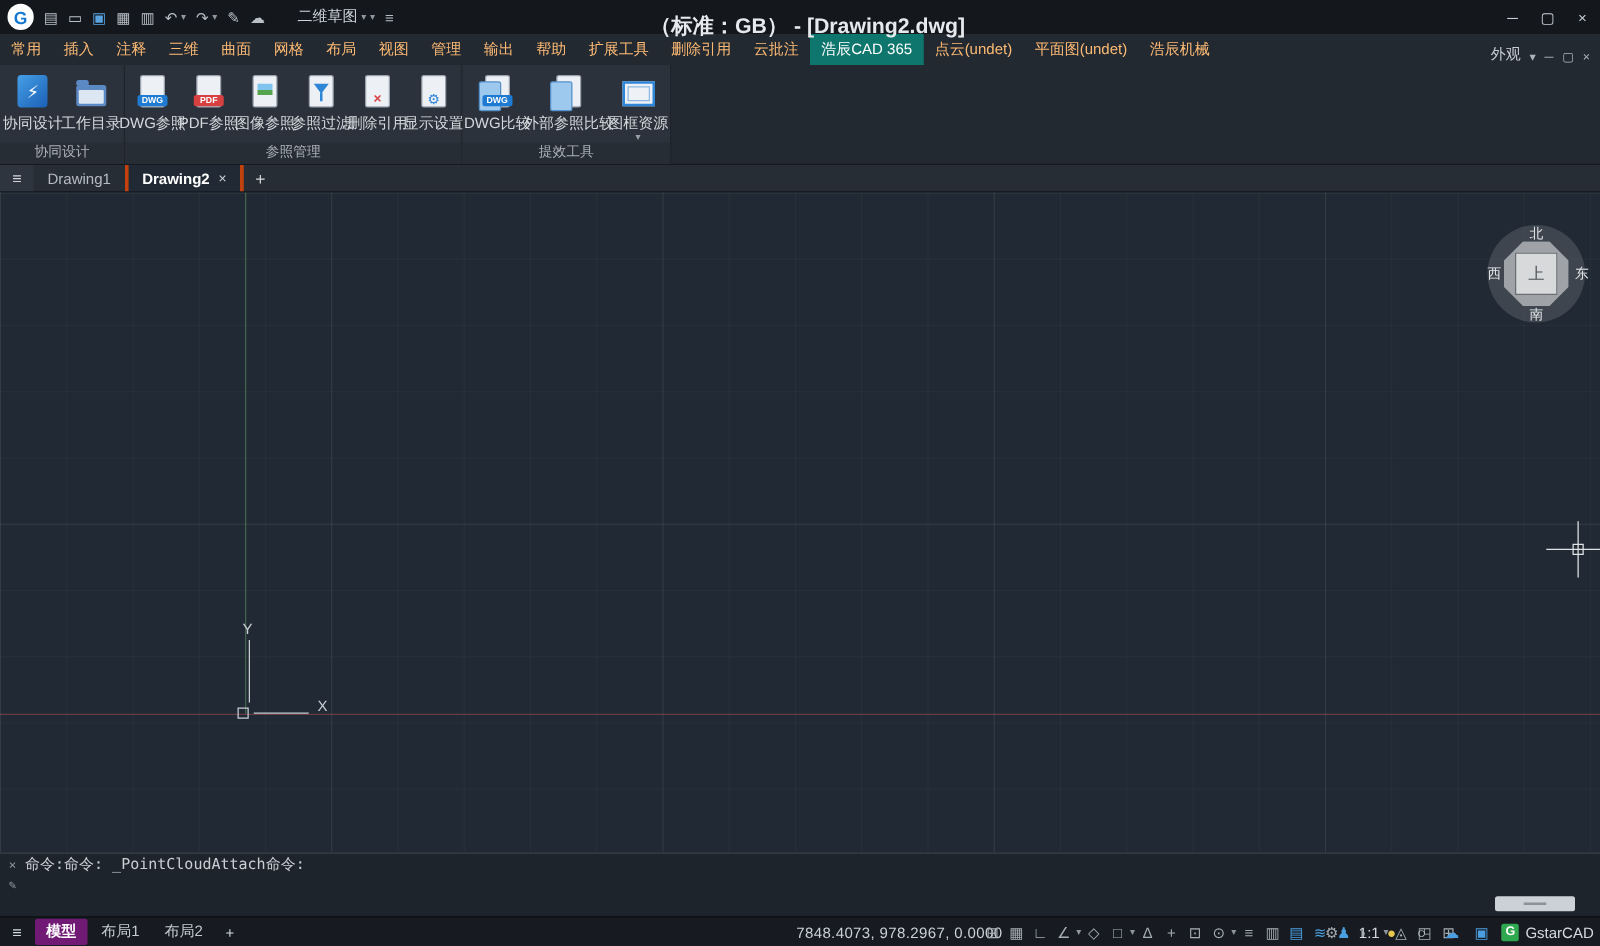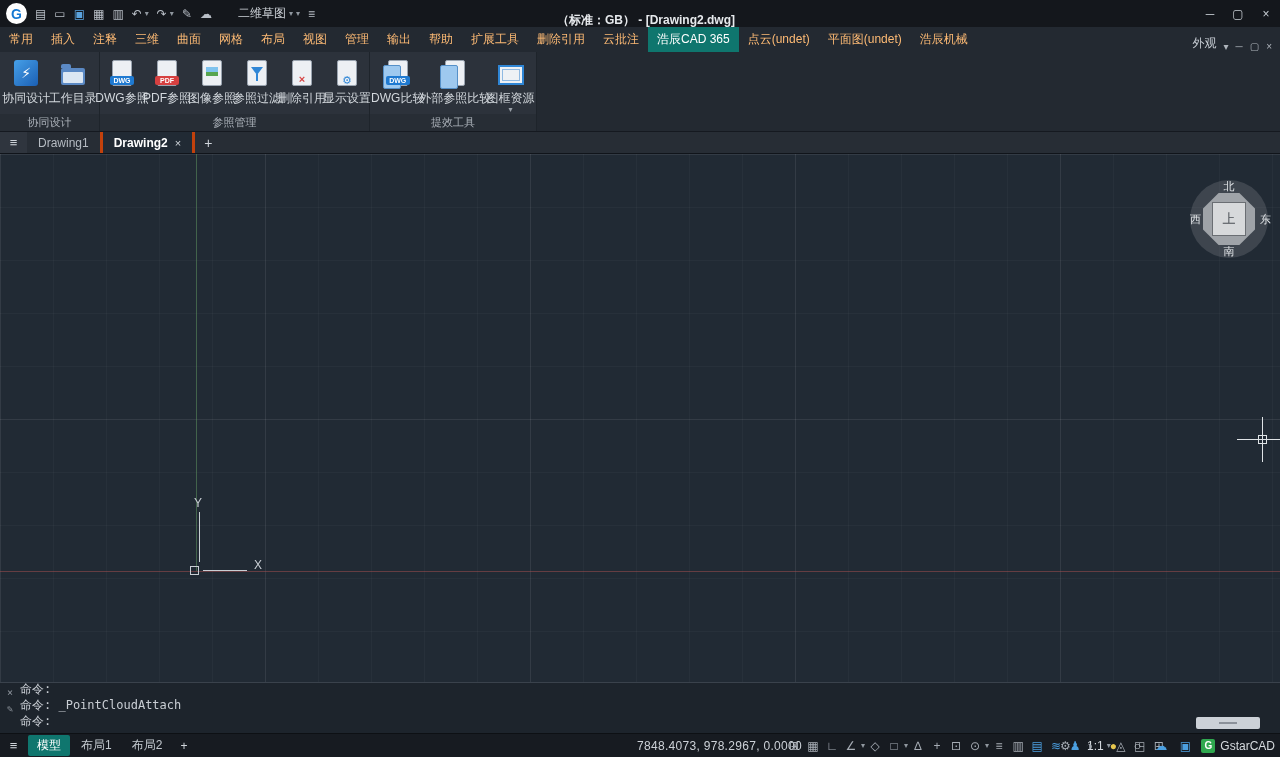--- a/index.html
+++ b/index.html
@@ -10,21 +10,21 @@
   
   .titlebar{flex:0 0 27px;background:#14171c;display:flex;align-items:center;font-size:12px;position:relative}
   .logo{width:21px;height:21px;border-radius:50%;background:#fff;color:#1478d2;font-weight:bold;
     font-size:14px;display:flex;align-items:center;justify-content:center;margin:0 8px 0 6px;flex:0 0 auto}
   .qat{display:flex;align-items:center;gap:8px;z-index:2}
   .qicon{font-size:12px;color:#b9bfc7}
   .qicon.blue{color:#5aa2dd}
   .mini-arrow{font-size:8px;color:#8f969e;margin-left:-5px}
   .ws-label{margin-left:18px;color:#ced3d9}
   .tb-title{position:absolute;left:12px;right:0;top:0;height:41px;display:flex;align-items:center;
-    justify-content:center;font-weight:bold;color:#e7eaed;font-size:12px;z-index:1}
+    justify-content:center;font-weight:bold;color:#e7eaed;font-size:17px;z-index:1}
   .win-controls{margin-left:auto;display:flex;z-index:2}
   .win-btn{width:28px;height:27px;display:flex;align-items:center;justify-content:center;color:#c7cdd3;font-size:12px}
 
   
   .ribbon-tabs{flex:0 0 25px;background:#232931;display:flex;align-items:stretch;font-size:12px}
   .rtab{padding:0 9px;display:flex;align-items:center;color:#fdba74;white-space:nowrap}
   .rtab.active{background:#0f766e;color:#fff}
   .rtabs-right{margin-left:auto;display:flex;align-items:flex-end;gap:7px;padding-right:8px;color:#c6ccd3}
   .rtabs-right .sm{font-size:10px;color:#aeb4bb}
 
@@ -98,30 +98,30 @@
 
   .ch-h{position:absolute;left:1237px;top:285px;width:43px;height:1px;background:#dfe3e6}
   .ch-v{position:absolute;left:1262px;top:263px;width:1px;height:45px;background:#dfe3e6}
   .ch-box{position:absolute;left:1258px;top:281px;width:9px;height:9px;border:1px solid #dfe3e6}
 
   
   .cmd{flex:0 0 51px;background:#1d242c;border-top:1px solid #3a424c;position:relative;display:flex;
     font-family:"DejaVu Sans Mono","Liberation Mono",monospace;font-size:12px;color:#c9ced4;overflow:hidden}
   .cmd-rail{width:20px;display:flex;flex-direction:column;align-items:center;padding-top:4px;gap:5px;
     color:#8f969e;font-size:10px}
-  .cmd-lines{flex:1;display:flex;flex-direction:column;justify-content:flex-end;padding:0 0 4px;line-height:16px}
+  .cmd-lines{flex:1;display:flex;padding:0 0 4px;line-height:16px}
   .cmd-thumb{position:absolute;right:20px;bottom:4px;width:64px;height:12px;background:#ccd1d7;border-radius:2px}
   .cmd-thumb::after{content:"";position:absolute;left:50%;top:5px;width:18px;height:2px;margin-left:-9px;background:#8b9199}
 
   
   .statusbar{flex:0 0 24px;background:#171b21;border-top:1px solid #0d1014;position:relative;
     display:flex;align-items:center;font-size:12px;color:#c3c9cf}
   .sb-burger{width:27px;text-align:center;color:#d0d5db;font-size:13px}
   .sb-tab{padding:2px 9px;margin:0 1px;border-radius:2px;color:#c3c9cf}
-  .sb-tab.active{background:#0f766e;color:#fff;font-weight:normal}
+  .sb-tab.active{background:#701a75;color:#fff;font-weight:bold}
   .sb-plus{padding:0 8px;color:#d0d5db}
   .sb-coords{position:absolute;left:637px;color:#ccd1d7;letter-spacing:.3px}
   .sb-icons{position:absolute;left:786px;display:flex;align-items:center;gap:3px}
   .sb-icon{min-width:16px;text-align:center;color:#a6acb4;font-size:12px}
   .sb-icon.blue{color:#4b9fe0}
   .sb-arrow{font-size:8px;color:#8f969e;margin:0 -1px}
   .sb-scale{color:#d4d8dd;margin:0 1px}
   .sb-right{position:absolute;right:5px;display:flex;align-items:center;gap:8px}
   .brand{display:flex;align-items:center;gap:5px;color:#d6dade}
   .brand-logo{width:14px;height:14px;background:#2fa84f;border-radius:2px;color:#fff;font-size:10px;

